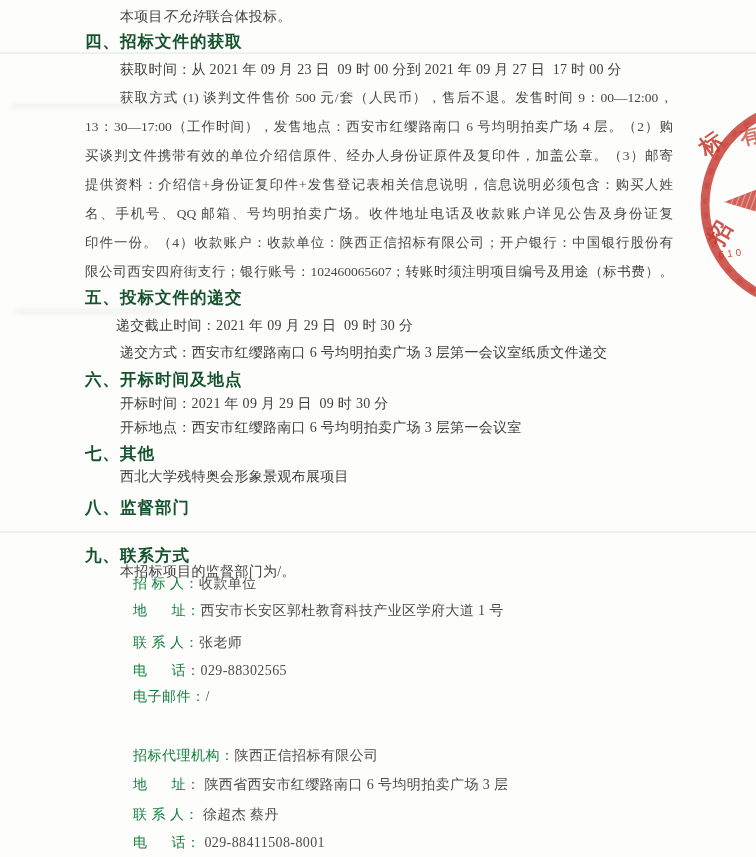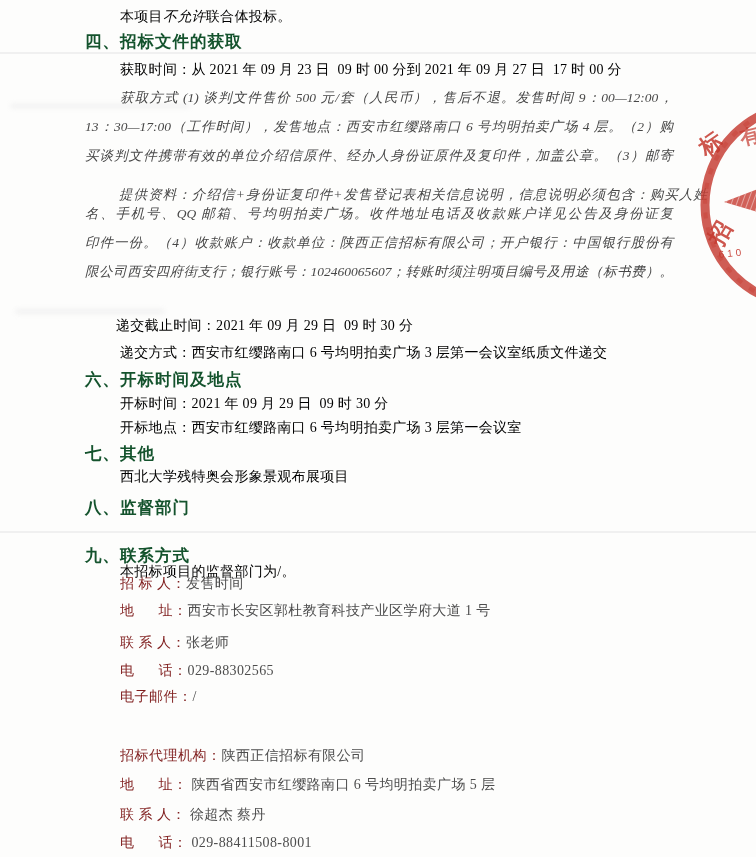--- a/index.html
+++ b/index.html
@@ -10,47 +10,46 @@
     overflow:hidden;
     font-family:"Liberation Serif","DejaVu Serif",serif;
     color:#414141;
   }
   .line{
     position:absolute;
     font-size:14px;
     line-height:19px;
     letter-spacing:0.3px;
     white-space:pre;
-    color:#000000;
+    color:#404040;
   }
   .pline{
     position:absolute;
     left:85px;
     width:588px;
     font-size:13.5px;
     line-height:19px;
     text-align:justify;
     text-align-last:justify;
     color:#474747;
-    font-style:italic;
   }
   .pline.first{left:120px;width:553px;}
   .heading{
     position:absolute;
     left:85px;
     font-family:"Liberation Sans","DejaVu Sans",sans-serif;
     font-weight:700;
     font-size:16.5px;
     letter-spacing:1px;
     color:#14532d;
     white-space:pre;
   }
   .em-italic{font-style:italic;}
   .row{position:absolute;left:120px;font-size:14px;white-space:pre;}
-  .row .lbl{color:#7f1d1d;letter-spacing:0.5px;}
+  .row .lbl{color:#15803d;letter-spacing:0.5px;margin-left:13px;}
   .row .val{color:#4d4d4d;letter-spacing:0.4px;}
   .scanline{
     position:absolute;left:0;width:756px;height:2px;
     background:#ececec;opacity:.8;
   }
   .smudge{
     position:absolute;background:#f0f0f0;opacity:.65;
     filter:blur(2px);border-radius:4px;
   }
   .seal{position:absolute;left:626px;top:95px;pointer-events:none;}
@@ -65,48 +64,49 @@
   <div class="smudge" style="left:10px;top:103px;width:180px;height:6px;"></div>
   <div class="smudge" style="left:15px;top:308px;width:150px;height:7px;"></div>
 
   <div class="line" style="left:120px;top:7px;"><span>本项目</span><span class="em-italic">不允许</span><span>联合体投标。</span></div>
 
   <div class="heading" style="top:31px;">四、招标文件的获取</div>
   <div class="line" style="left:120px;top:60px;">获取时间：从 2021 年 09 月 23 日  09 时 00 分到 2021 年 09 月 27 日  17 时 00 分</div>
   <div class="pline first" style="top:88px;">获取方式 (1) 谈判文件售价 500 元/套（人民币），售后不退。发售时间 9：00—12:00，</div>
   <div class="pline" style="top:117px;">13：30—17:00（工作时间），发售地点：西安市红缨路南口 6 号均明拍卖广场 4 层。（2）购</div>
   <div class="pline" style="top:146px;">买谈判文件携带有效的单位介绍信原件、经办人身份证原件及复印件，加盖公章。（3）邮寄</div>
-  <div class="pline" style="top:185px;margin-left:34px;">提供资料：介绍信+身份证复印件+发售登记表相关信息说明，信息说明必须包含：购买人姓</div>
+  <div class="pline" style="top:175px;">提供资料：介绍信+身份证复印件+发售登记表相关信息说明，信息说明必须包含：购买人姓</div>
   <div class="pline" style="top:204px;">名、手机号、QQ 邮箱、号均明拍卖广场。收件地址电话及收款账户详见公告及身份证复</div>
   <div class="pline" style="top:233px;">印件一份。（4）收款账户：收款单位：陕西正信招标有限公司；开户银行：中国银行股份有</div>
   <div class="pline" style="top:262px;">限公司西安四府街支行；银行账号：102460065607；转账时须注明项目编号及用途（标书费）。</div>
 
+  <div class="heading" style="top:287px;">五、投标文件的递交</div>
   <div class="line" style="left:116px;top:316px;">递交截止时间：2021 年 09 月 29 日  09 时 30 分</div>
   <div class="line" style="left:120px;top:343px;">递交方式：西安市红缨路南口 6 号均明拍卖广场 3 层第一会议室纸质文件递交</div>
 
   <div class="heading" style="top:369px;text-align:right;">六、开标时间及地点</div>
   <div class="line" style="left:120px;top:394px;">开标时间：2021 年 09 月 29 日  09 时 30 分</div>
   <div class="line" style="left:120px;top:418px;">开标地点：西安市红缨路南口 6 号均明拍卖广场 3 层第一会议室</div>
 
   <div class="heading" style="top:443px;">七、其他</div>
   <div class="line" style="left:120px;top:467px;">西北大学残特奥会形象景观布展项目</div>
 
   <div class="heading" style="top:497px;">八、监督部门</div>
   <div class="line" style="left:120px;top:519px;margin-top:43px;">本招标项目的监督部门为/。</div>
 
   <div class="heading" style="top:545px;">九、联系方式</div>
 
-  <div class="row" style="top:575px;"><span class="lbl">招 标 人：</span><span class="val">发售时间</span></div>
+  <div class="row" style="top:575px;"><span class="lbl">招 标 人：</span><span class="val">收款单位</span></div>
   <div class="row" style="top:602px;"><span class="lbl">地      址：</span><span class="val">西安市长安区郭杜教育科技产业区学府大道 1 号</span></div>
   <div class="row" style="top:634px;"><span class="lbl">联 系 人：</span><span class="val">张老师</span></div>
   <div class="row" style="top:662px;"><span class="lbl">电      话：</span><span class="val">029-88302565</span></div>
   <div class="row" style="top:688px;"><span class="lbl">电子邮件：</span><span class="val">/</span></div>
 
   <div class="row" style="top:747px;"><span class="lbl">招标代理机构：</span><span class="val">陕西正信招标有限公司</span></div>
-  <div class="row" style="top:776px;"><span class="lbl">地      址：</span><span class="val"> 陕西省西安市红缨路南口 6 号均明拍卖广场 5 层</span></div>
+  <div class="row" style="top:776px;"><span class="lbl">地      址：</span><span class="val"> 陕西省西安市红缨路南口 6 号均明拍卖广场 3 层</span></div>
   <div class="row" style="top:806px;"><span class="lbl">联 系 人：</span><span class="val"> 徐超杰 蔡丹</span></div>
   <div class="row" style="top:834px;"><span class="lbl">电      话：</span><span class="val"> 029-88411508-8001</span></div>
 
   <svg class="seal" width="130" height="230" viewBox="0 0 130 230" aria-hidden="true">
     <defs>
       <pattern id="hatch" width="5" height="5" patternUnits="userSpaceOnUse" patternTransform="rotate(40)">
         <rect width="5" height="5" fill="none"></rect>
         <line x1="0" y1="0" x2="0" y2="5" stroke="#ffffff" stroke-width="1.6" opacity="0.55"></line>
       </pattern>
     </defs>

